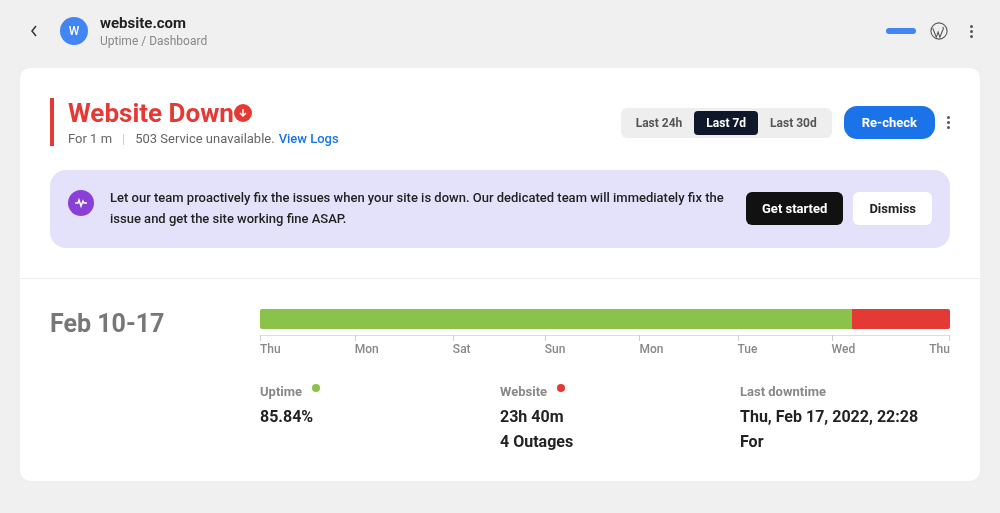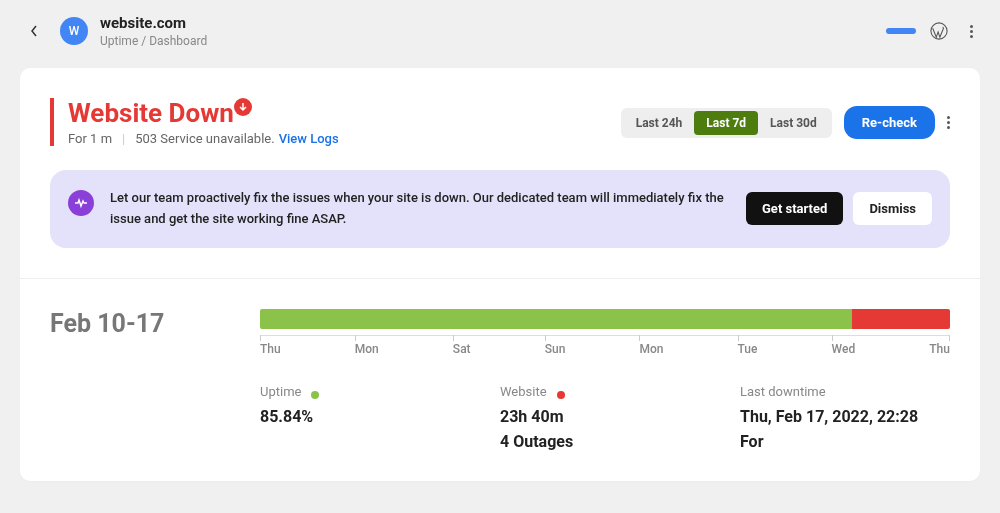--- a/index.html
+++ b/index.html
@@ -16,32 +16,32 @@
     .accent-pill { width: 30px; height: 6px; border-radius: 3px; background: #4285f4; }
     .header-icon { width: 18px; height: 18px; display: flex; align-items: center; justify-content: center; }
     .dots-btn { cursor: pointer; }
     .dots-vertical { display: flex; flex-direction: column; gap: 2px; }
     .dots-vertical span { width: 3px; height: 3px; border-radius: 50%; background: #555; display: block; }
 
     .card { background: #fff; border-radius: 10px; margin: 0 20px; padding: 30px 30px 30px 30px; box-shadow: 0 1px 3px rgba(0,0,0,0.02); }
     
     .status-row { display: flex; align-items: flex-start; justify-content: space-between; }
     .status-left { border-left: 4px solid #e53935; padding-left: 14px; }
-    .status-title { display: flex; align-items: flex-start; }
+    .status-title { display: flex; align-items: center; }
     .status-title h1 { color: #e53935; font-size: 26px; font-weight: 700; }
     .status-icon { width: 18px; height: 18px; border-radius: 50%; background: #e53935; display: flex; align-items: center; justify-content: center; }
     .status-icon svg { width: 10px; height: 10px; }
     .status-meta { display: flex; align-items: center; margin-top: 3px; font-size: 13px; color: #666; }
     .status-meta .sep { margin: 0 10px; color: #ccc; }
     .view-logs { color: #1a73e8; font-weight: 500; cursor: pointer; margin-left: 4px; }
     
     .status-right { display: flex; align-items: center; gap: 12px; margin-top: 8px; }
     .range-group { display: flex; background: #eee; border-radius: 6px; padding: 3px; }
     .range-btn { padding: 5px 12px; font-size: 12px; font-weight: 700; color: #555; border: none; background: transparent; border-radius: 4px; cursor: pointer; }
-    .range-btn.active { background: #4d7c0f; color: #fff; }
+    .range-btn.active { background: #0f172a; color: #fff; }
     .recheck-btn { background: #1a73e8; color: #fff; border: none; padding: 9px 18px; border-radius: 13px; font-weight: 700; font-size: 13px; cursor: pointer; }
 
     .banner { background: #e3e2fa; border-radius: 16px; margin-top: 24px; padding: 18px; display: flex; align-items: center; gap: 16px; }
     .banner-icon { width: 26px; height: 26px; border-radius: 50%; background: #8b3fd9; display: flex; align-items: center; justify-content: center; flex-shrink: 0; align-self: flex-start; margin-top: 2px; }
     .banner-text { flex: 1; font-size: 13px; color: #222; line-height: 1.6; font-weight: 500; }
     .banner-actions { display: flex; gap: 10px; flex-shrink: 0; }
     .btn-dark { background: #111; color: #fff; border: none; padding: 9px 16px; border-radius: 6px; font-weight: 700; font-size: 13px; cursor: pointer; }
     .btn-light { background: #fff; color: #222; border: none; padding: 9px 16px; border-radius: 6px; font-weight: 700; font-size: 13px; cursor: pointer; }
 
     .divider { height: 1px; background: #eee; margin: 30px -30px 30px -30px; }
@@ -52,21 +52,21 @@
     .timeline-bar { height: 20px; display: flex; border-radius: 2px; overflow: hidden; }
     .timeline-green { background: #8bc34a; }
     .timeline-red { background: #e53935; }
     .timeline-axis { display: flex; justify-content: space-between; margin-top: 6px; font-size: 12px; color: #888; font-weight: 500; border-top: 1px solid #ddd; }
     .timeline-axis span { position: relative; padding-top: 6px; }
     .timeline-axis span::before { content: ''; position: absolute; top: -1px; left: 0; width: 1px; height: 6px; background: #ccc; }
     .timeline-axis span:last-child::before { left: auto; right: 0; }
 
     .stats-row { display: flex; margin-top: 28px; gap: 30px; }
     .stat-block { flex: 1; }
-    .stat-label { font-size: 13px; color: #888; font-weight: 400; display: flex; align-items: flex-end; gap: 10px; }
+    .stat-label { font-size: 13px; color: #888; font-weight: 700; display: flex; align-items: flex-start; gap: 10px; }
     .dot { width: 8px; height: 8px; border-radius: 50%; display: inline-block; }
     .dot-green { background: #8bc34a; }
     .dot-red { background: #e53935; }
     .stat-value { font-size: 16px; font-weight: 700; color: #222; margin-top: 8px; }
     .stat-sub { font-size: 16px; font-weight: 700; color: #222; margin-top: 6px; }
   </style>
 </head>
 <body>
 
 <div class="header-bar">

